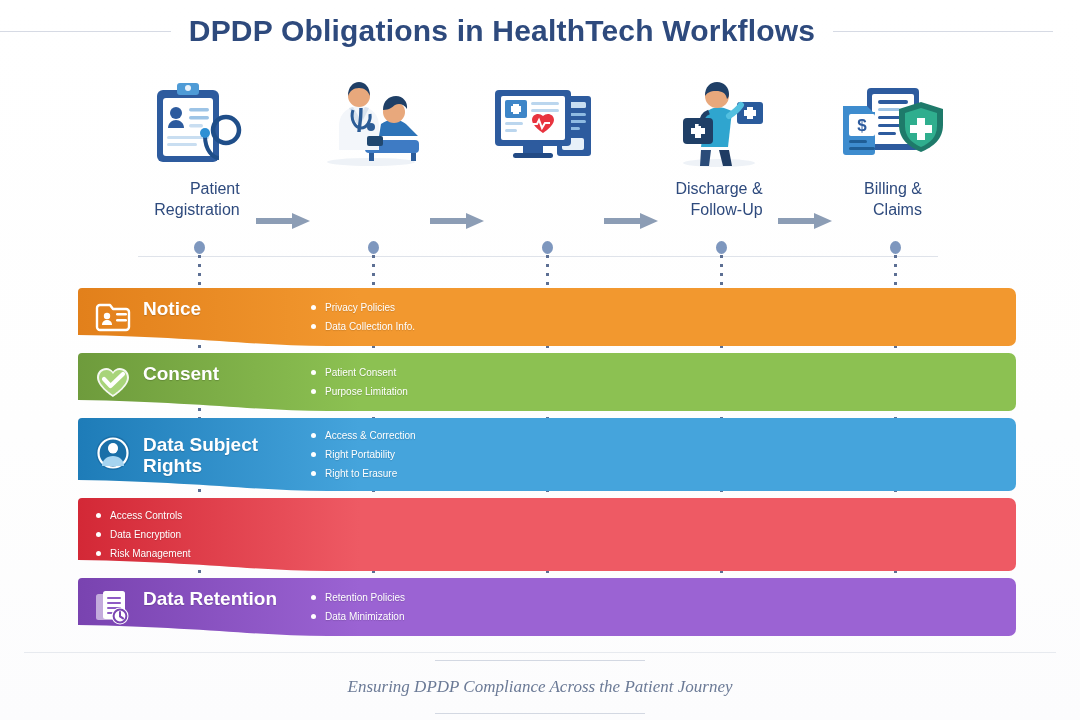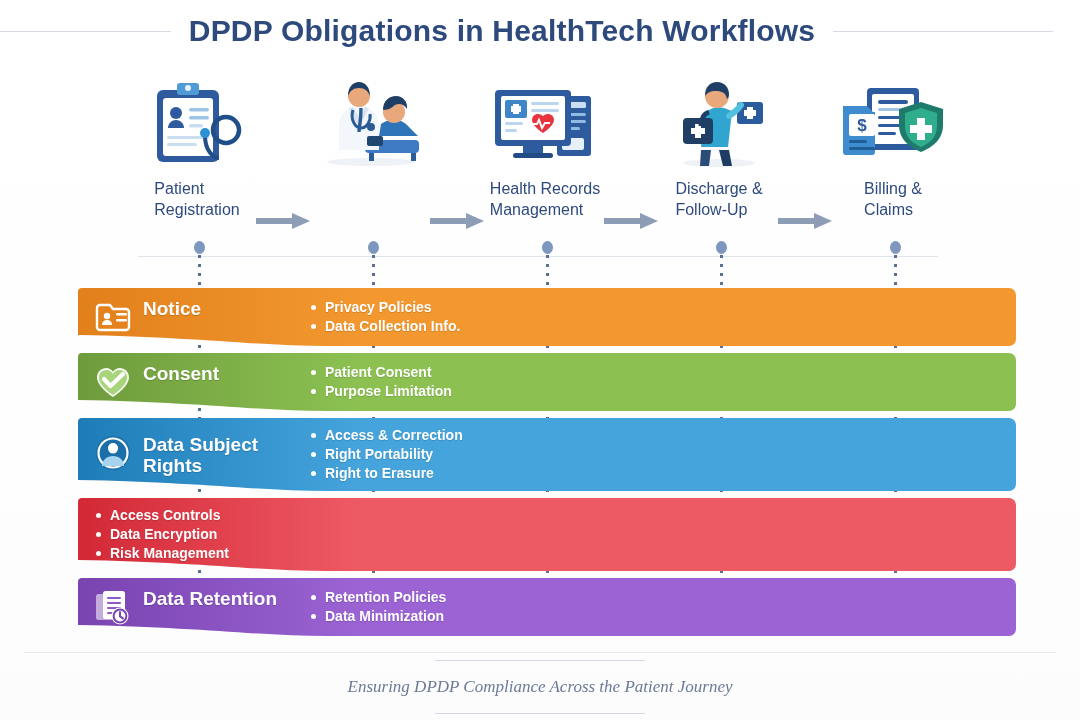--- a/index.html
+++ b/index.html
@@ -58,21 +58,21 @@
   }
   .stage-art {
     height: 92px;
     width: 100%;
     display: flex;
     align-items: center;
     justify-content: center;
   }
   .stage-label {
     margin-top: 8px;
-    text-align: left;
+    text-align: right;
     font-size: 16px;
     line-height: 21px;
     color: #2e4a7d;
     font-family: "Liberation Sans", sans-serif;
     white-space: pre-line;
   }
   .arrow {
     position: absolute;
     top: 134px;
     width: 56px; height: 18px;
@@ -163,22 +163,22 @@
     font-family: "Liberation Sans", sans-serif;
   }
   .band-items {
     padding-left: 0;
     margin-left: 0;
     list-style: none;
   }
   .band-items li {
     position: relative;
     color: #ffffff;
-    font-weight: bold;
-    font-size: 14px;
+    font-weight: normal;
+    font-size: 10px;
     line-height: 19px;
     padding-left: 16px;
     text-shadow: 0 1px 1px rgba(0,0,0,.15);
     white-space: nowrap;
     font-family: "Liberation Sans", sans-serif;
   }
   .band-items li::before {
     content: "";
     position: absolute;
     left: 2px; top: 7px;
@@ -298,22 +298,20 @@
       <rect x="26" y="24" width="6" height="10" fill="#ffffff"></rect>
       <rect x="24" y="26" width="10" height="6" fill="#ffffff"></rect>
       <rect x="44" y="22" width="28" height="3" rx="1.5" fill="#BBD6EE"></rect>
       <rect x="44" y="29" width="28" height="3" rx="1.5" fill="#BBD6EE"></rect>
       <rect x="18" y="42" width="18" height="3" rx="1.5" fill="#BBD6EE"></rect>
       <rect x="18" y="49" width="12" height="3" rx="1.5" fill="#BBD6EE"></rect>
       <path d="M56 36c-4-4-11-2-11 4 0 6 11 13 11 13s11-7 11-13c0-6-7-8-11-4z" fill="#E8343F"></path>
       <path d="M46 44h4l2-4 3 8 3-5h5" fill="none" stroke="#ffffff" stroke-width="2"></path>
     </svg>
         </div>
-        <div class="stage-label">Health Records
-Management</div>
       </div>
       <div class="arrow" style="left: 494px;">
     <svg width="56" height="18" viewBox="0 0 56 18">
       <path d="M0 6h36V1l18 8-18 8v-5H0z" fill="#8C9DB5"></path>
     </svg>
       </div>
       <div class="stage">
         <div class="stage-art">
     <svg width="108" height="88" viewBox="0 0 108 88">
       <ellipse cx="54" cy="83" rx="36" ry="4" fill="#eef2f7"></ellipse>

